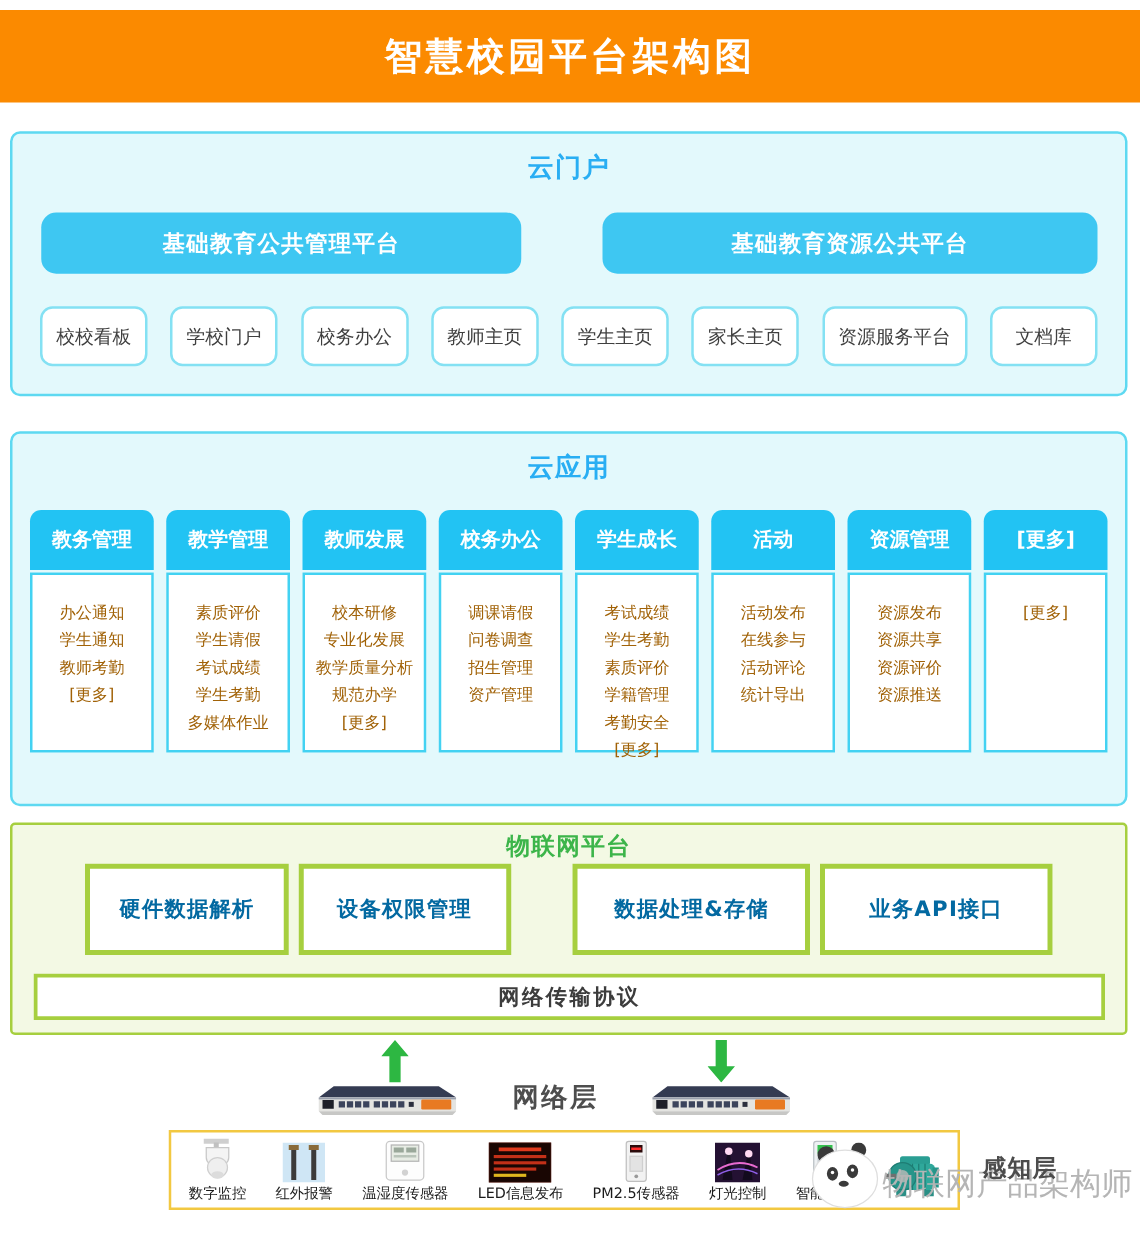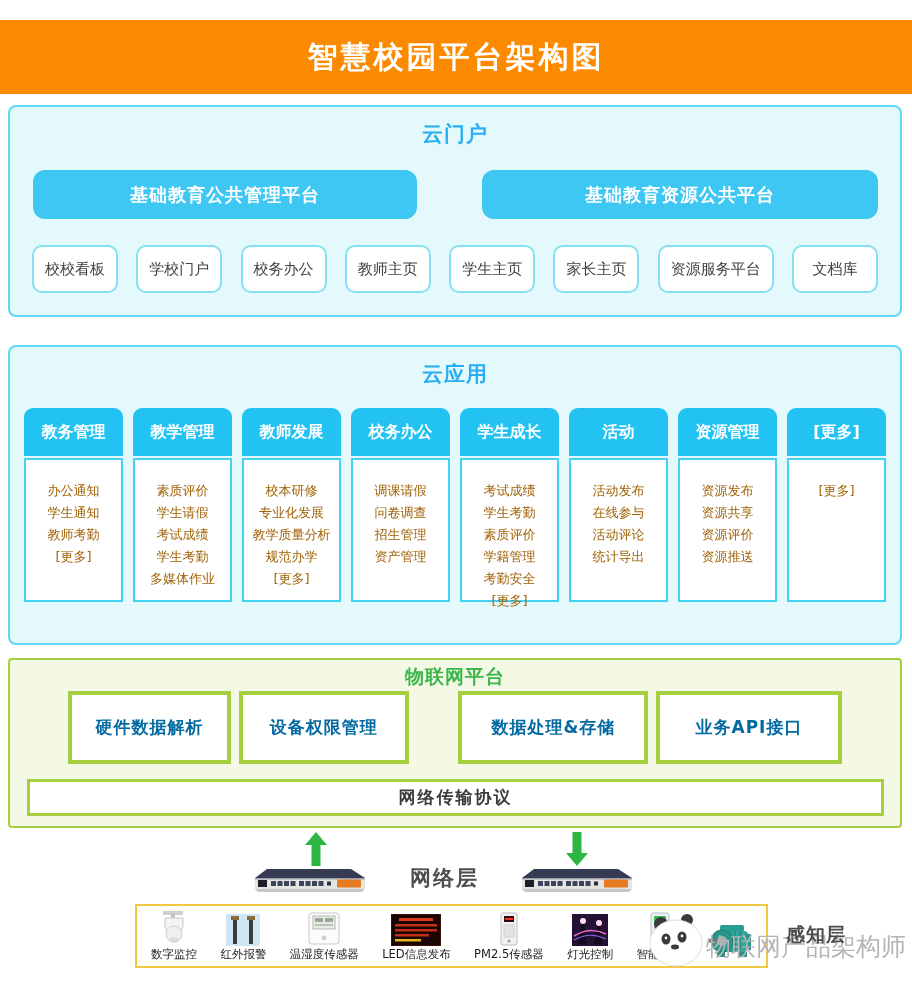--- a/index.html
+++ b/index.html
@@ -1,20 +1,20 @@
 <!DOCTYPE html>
 <html style="--banner-orange: #fb8a00; --section-cyan-bg: #e3f9fc; --section-cyan-border: #5ed9f1; --title-blue: #29aef3; --button-cyan: #3ec7f2; --header-cyan: #22c3f3; --chip-border: #84e1f3; --body-border: #43d2f2; --iot-green: #3cb54a; --iot-bg: #f3f9e4; --iot-border: #a6cf3f; --arrow-green: #2db742; --perception-border: #f2c841; --watermark-gray: #b5b5b5;"><head>
 <meta charset="utf-8">
 <style>
   html,body{margin:0;padding:0;background:#fff;}
   .page{position:relative;width:912px;height:990px;background:#fff;overflow:hidden;
         font-family:"DejaVu Sans","Liberation Sans",sans-serif;}
 
   
-  .banner{position:absolute;top:20px;left:0;width:912px;height:74px;
+  .banner{position:absolute;top:8px;left:0;width:912px;height:74px;
           background:var(--banner-orange);color:#fff;display:flex;align-items:center;
           justify-content:center;font-size:30px;font-weight:bold;letter-spacing:3px;}
 
   
   .cyan-sec{position:absolute;left:8px;width:894px;background:var(--section-cyan-bg);
             border:2px solid var(--section-cyan-border);border-radius:8px;box-sizing:border-box;}
   .sec-portal{top:105px;height:212px;}
   .sec-apps{top:345px;height:300px;}
   .sec-title{text-align:center;font-size:21px;font-weight:bold;color:var(--title-blue);margin-top:13px;letter-spacing:1px;}
 

